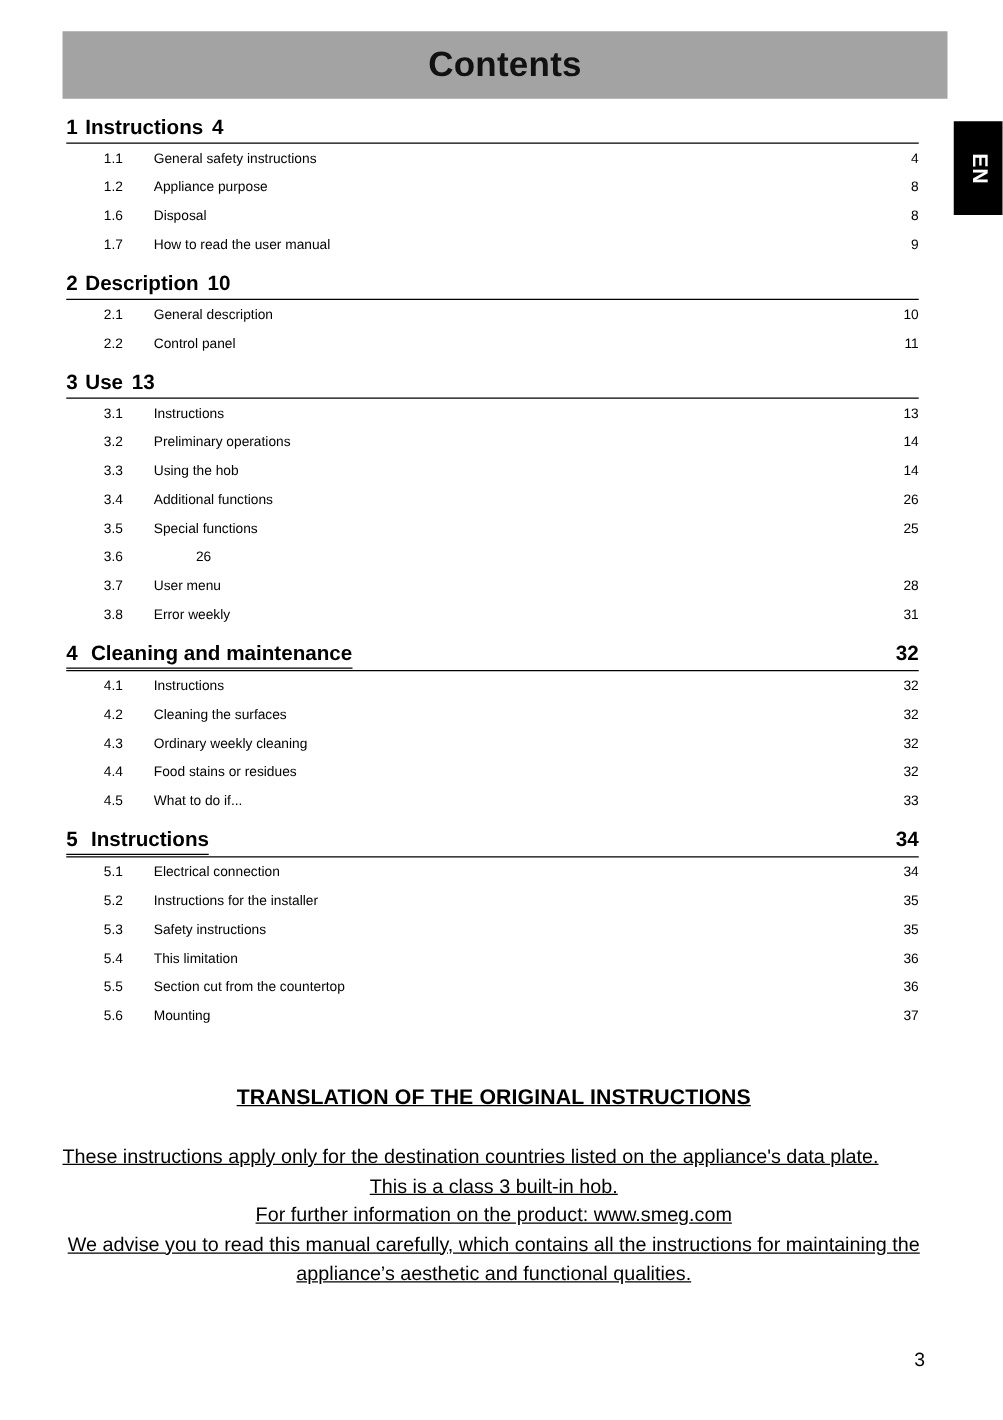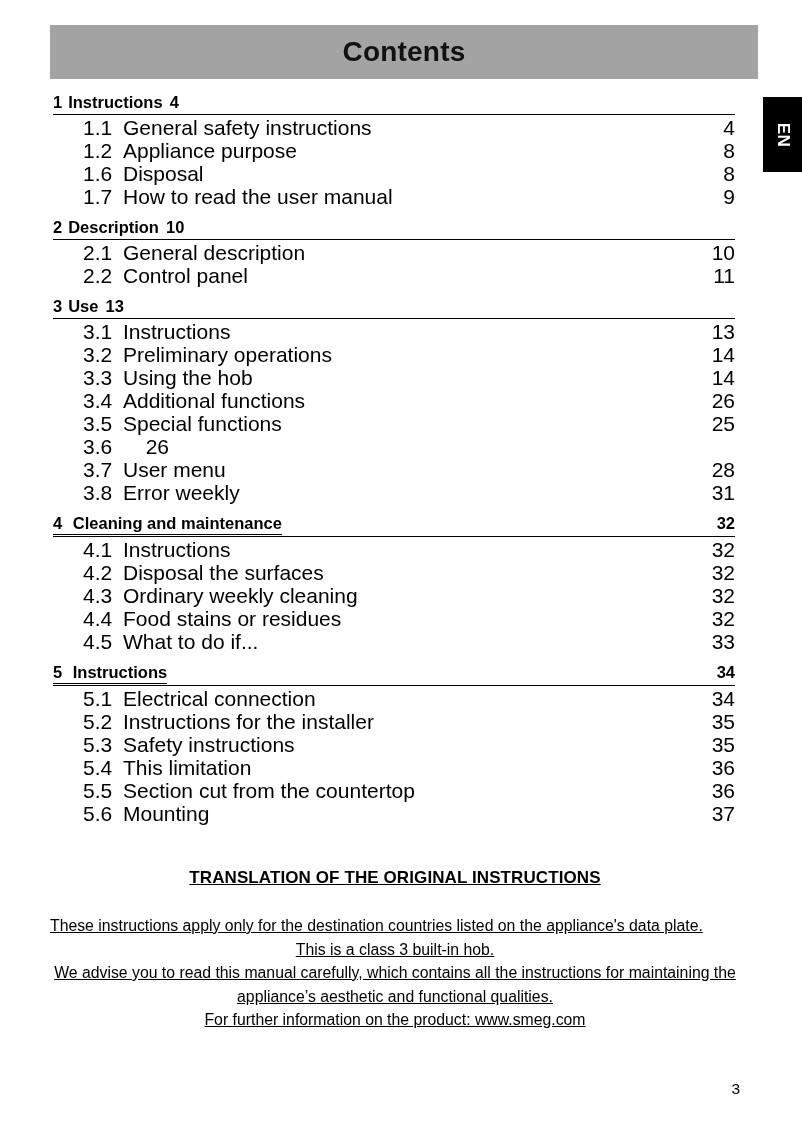--- a/index.html
+++ b/index.html
@@ -96,21 +96,21 @@
     border-top: 1.6px solid #000;
     margin-top: 0px;
     margin-bottom: 1px;
   }
 
   .sub-list { }
 
   .sub-item {
     display: flex;
     align-items: baseline;
-    font-size: 21px;
+    font-size: 11px;
     line-height: 23px;
     padding-left: 30px;
   }
   .sub-num {
     width: 40px;
     flex: 0 0 auto;
   }
   .sub-title {
     flex: 1 1 auto;
     white-space: nowrap;
@@ -285,21 +285,21 @@
     </div>
     <div class="section-rule"></div>
     <div class="sub-list">
       <div class="sub-item">
         <span class="sub-num">4.1</span>
         <span class="sub-title">Instructions</span>
         <span class="sub-page">32</span>
       </div>
       <div class="sub-item">
         <span class="sub-num">4.2</span>
-        <span class="sub-title">Disposal the surfaces</span>
+        <span class="sub-title">Cleaning the surfaces</span>
         <span class="sub-page">32</span>
       </div>
       <div class="sub-item">
         <span class="sub-num">4.3</span>
         <span class="sub-title">Ordinary weekly cleaning</span>
         <span class="sub-page">32</span>
       </div>
       <div class="sub-item">
         <span class="sub-num">4.4</span>
         <span class="sub-title">Food stains or residues</span>
@@ -356,17 +356,17 @@
       </div>
     </div>
   </div>
 
 </div>
 
 <div class="bottom-block">
   <div class="translation-heading">TRANSLATION OF THE ORIGINAL INSTRUCTIONS</div>
   <p class="para">These instructions apply only for the destination countries listed on the appliance's data plate.</p>
   <p class="para">This is a class 3 built-in hob.</p>
+  <p class="para">For further information on the product: www.smeg.com</p>
   <p class="para para-gap">We advise you to read this manual carefully, which contains all the instructions for maintaining the appliance’s aesthetic and functional qualities.</p>
-  <p class="para">For further information on the product: www.smeg.com</p>
 </div>
 
 <div class="page-number">3</div>
 
 </body></html>

